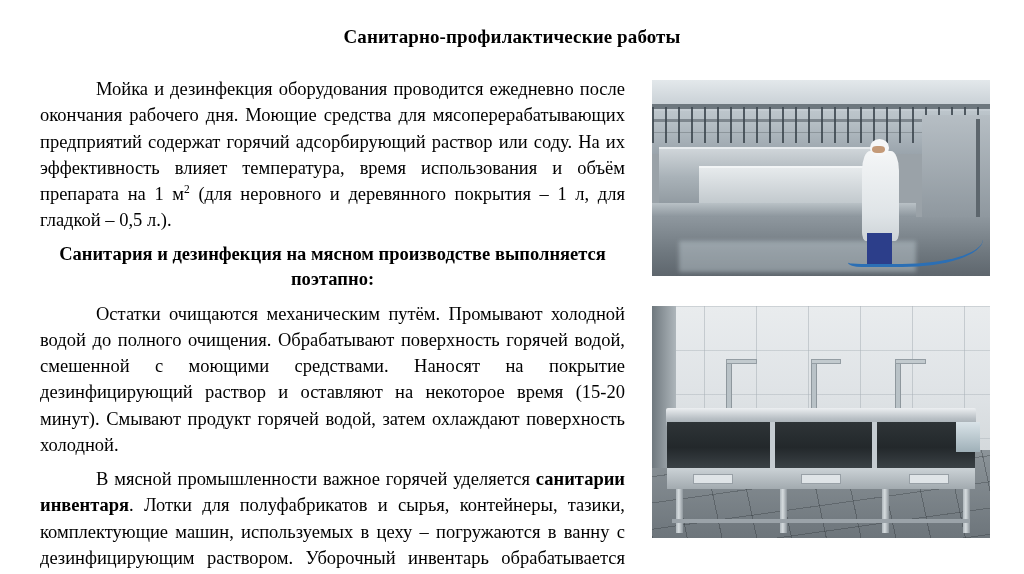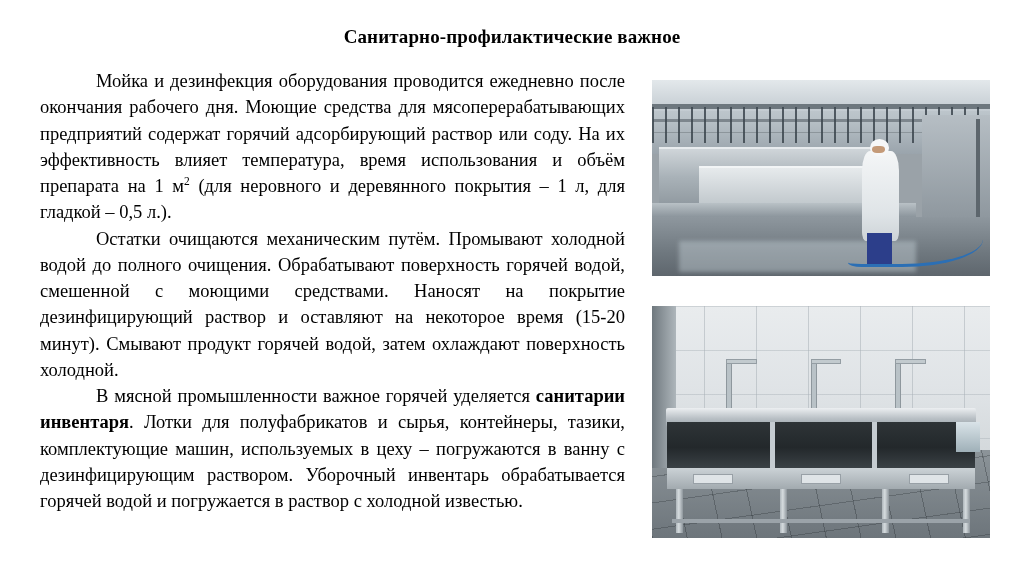--- a/index.html
+++ b/index.html
@@ -34,21 +34,21 @@
   .text-col {
     position: absolute;
     top: 68px;
     left: 40px;
     width: 585px;
     font-size: 18.5px;
     line-height: 1.42;
     text-align: justify;
   }
   .para {
-    margin: 0 0 0 0;
+    margin: 8px 0 0 0;
     text-indent: 56px;
     text-align: justify;
     text-justify: inter-word;
   }
   .para.center-bold {
     text-indent: 0;
     text-align: center;
     font-weight: bold;
     line-height: 1.38;
   }
@@ -274,26 +274,27 @@
     right: 3%; top: 50%;
     width: 7%; height: 13%;
     background: linear-gradient(180deg, #d9e3e8 0%, #9fb0b8 100%);
   }
 </style>
 </head>
 <body>
 
 <div class="slide">
 
-  <div class="title">Санитарно-профилактические важное</div>
+  <div class="title">Санитарно-профилактические работы</div>
 
   <div class="text-col">
 
     <p class="para">Мойка и дезинфекция оборудования проводится ежедневно после окончания рабочего дня. Моющие средства для мясоперерабатывающих предприятий содержат горячий адсорбирующий раствор или соду. На их эффективность влияет температура, время использования и объём препарата на 1 м<sup>2</sup> (для неровного и деревянного покрытия – 1 л, для гладкой – 0,5 л.).</p>
 
+    <p class="para center-bold">Санитария и дезинфекция на мясном производстве выполняется поэтапно:</p>
 
     <p class="para">Остатки очищаются механическим путём. Промывают холодной водой до полного очищения. Обрабатывают поверхность горячей водой, смешенной с моющими средствами. Наносят на покрытие дезинфицирующий раствор и оставляют на некоторое время (15-20 минут). Смывают продукт горячей водой, затем охлаждают поверхность холодной.</p>
 
     <p class="para"><span>В мясной промышленности важное горячей уделяется </span><span class="bold-inline">санитарии инвентаря</span><span>. Лотки для полуфабрикатов и сырья, контейнеры, тазики, комплектующие машин, используемых в цеху – погружаются в ванну с дезинфицирующим раствором. Уборочный инвентарь обрабатывается горячей водой и погружается в раствор с холодной известью.</span></p>
 
   </div>
 
   <div class="photo photo-top">
     <div class="p1-sky"></div>
     <div class="p1-ceiling"></div>

